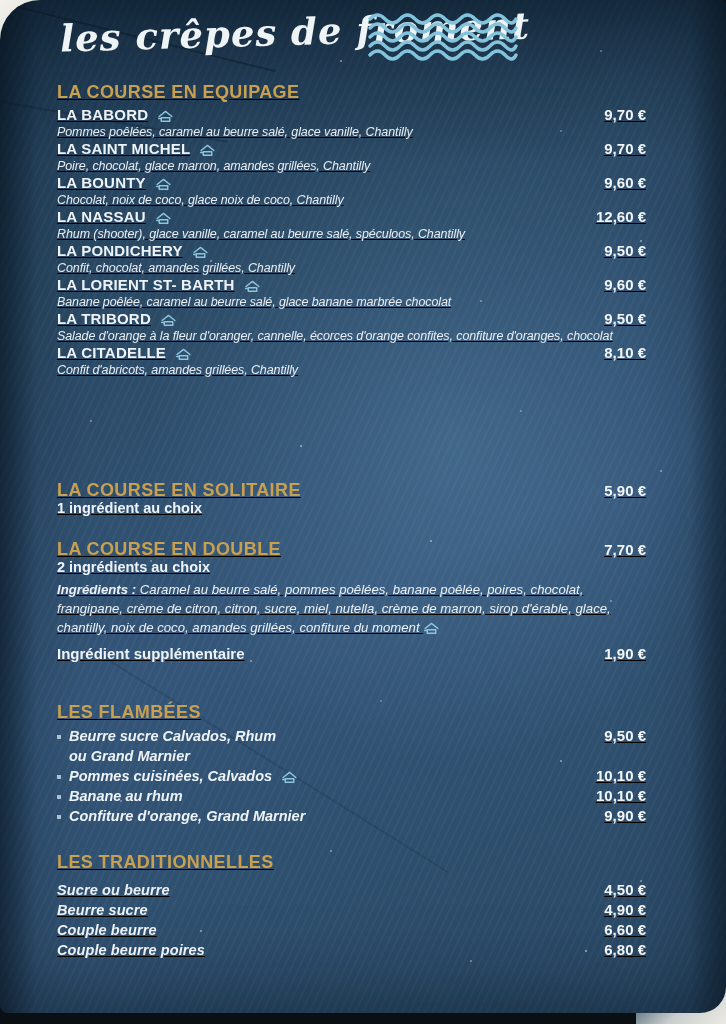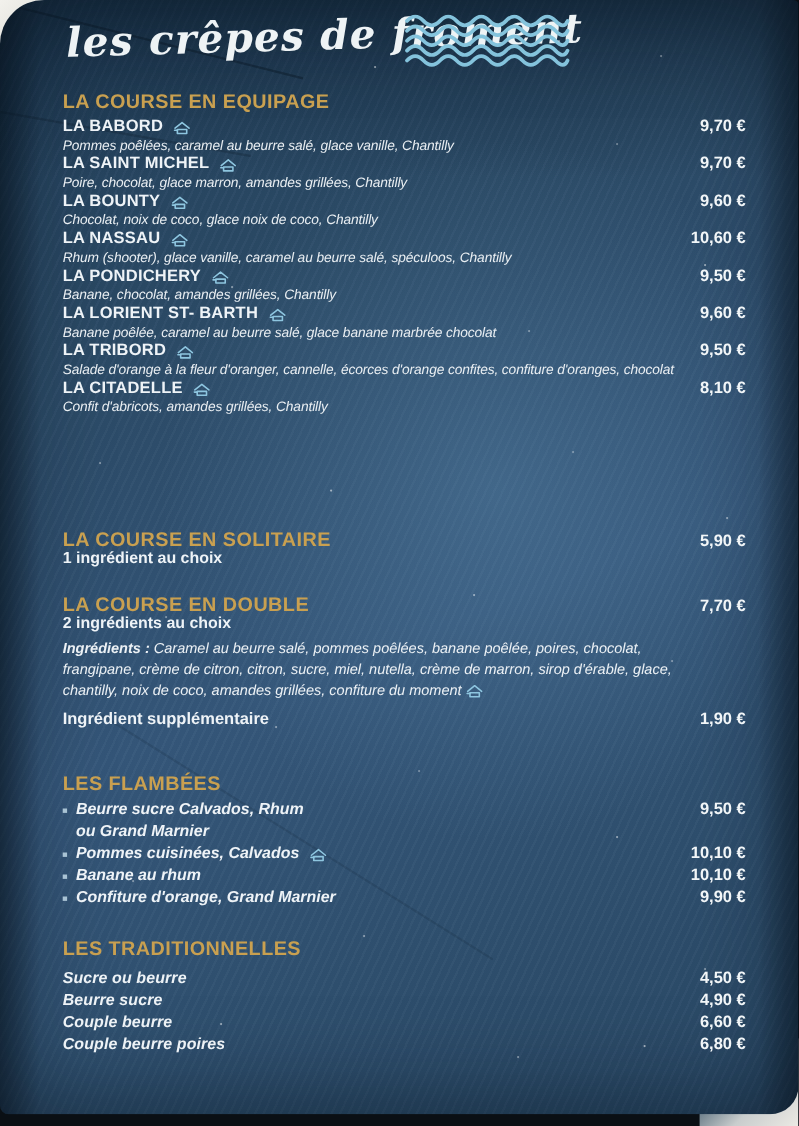--- a/index.html
+++ b/index.html
@@ -45,21 +45,21 @@
   .c2{width:240px;left:-10px;top:120px;transform:rotate(10deg);opacity:.6;}
   .c3{width:420px;left:60px;top:760px;transform:rotate(32deg);opacity:.35;}
 
   .title{
     position:absolute;left:60px;top:10px;margin:0;
     font-family:"DejaVu Serif",serif;font-style:italic;font-weight:700;
     font-size:37px;color:#eef3f5;letter-spacing:1px;transform:rotate(-1.6deg);
   }
   .waves{position:absolute;left:368px;top:13px;}
 
-  .content{position:absolute;left:57px;right:48px;top:82px;}
+  .content{position:absolute;left:57px;right:80px;top:82px;text-decoration:underline;}
 
   .sec-head{
     margin:0;font-size:18px;font-weight:700;color:#c9a050;
     letter-spacing:.4px;line-height:20px;
   }
   .head-row{display:flex;justify-content:space-between;align-items:baseline;}
 
   .pair{margin:0;}
   .row{display:flex;justify-content:space-between;align-items:flex-end;line-height:18px;}
   .name{font-size:15px;font-weight:700;color:#eef3f7;letter-spacing:.2px;display:inline-flex;align-items:center;gap:9px;white-space:nowrap;}
@@ -171,36 +171,36 @@
         </div>
 
         <div class="pair">
           <div class="row">
             <span class="name">
                 <span>LA NASSAU</span>
                 <svg class="fm" viewBox="0 0 20 15">
                   <use href="#fm-sym"></use>
                 </svg>
               </span>
-            <span class="price">10,60 €</span>
+            <span class="price">12,60 €</span>
           </div>
           <div class="desc">Rhum (shooter), glace vanille, caramel au beurre salé, spéculoos, Chantilly</div>
         </div>
 
         <div class="pair">
           <div class="row">
             <span class="name">
                 <span>LA PONDICHERY</span>
                 <svg class="fm" viewBox="0 0 20 15">
                   <use href="#fm-sym"></use>
                 </svg>
               </span>
             <span class="price">9,50 €</span>
           </div>
-          <div class="desc">Banane, chocolat, amandes grillées, Chantilly</div>
+          <div class="desc">Confit, chocolat, amandes grillées, Chantilly</div>
         </div>
 
         <div class="pair">
           <div class="row">
             <span class="name">
                 <span>LA LORIENT ST- BARTH</span>
                 <svg class="fm" viewBox="0 0 20 15">
                   <use href="#fm-sym"></use>
                 </svg>
               </span>

